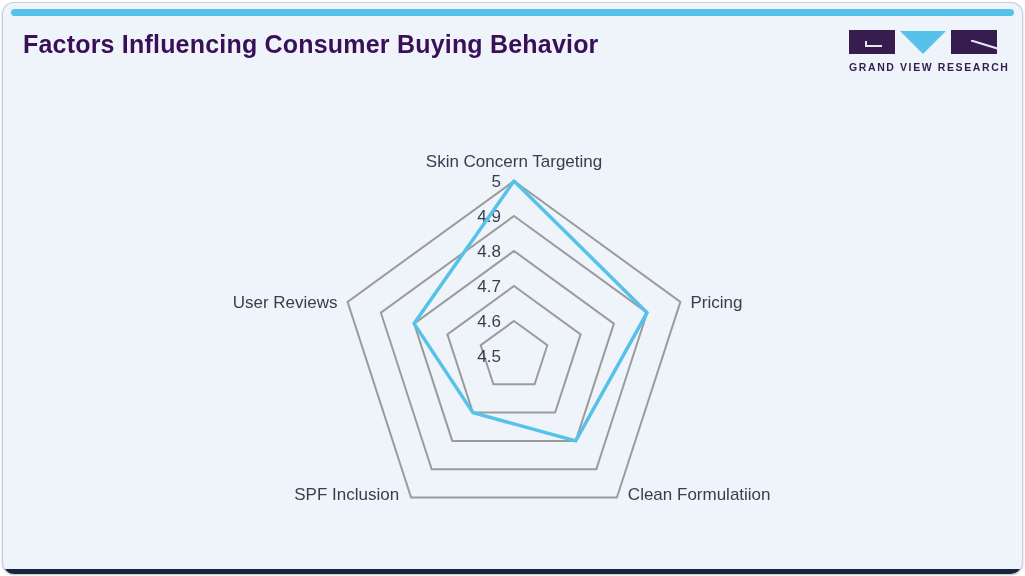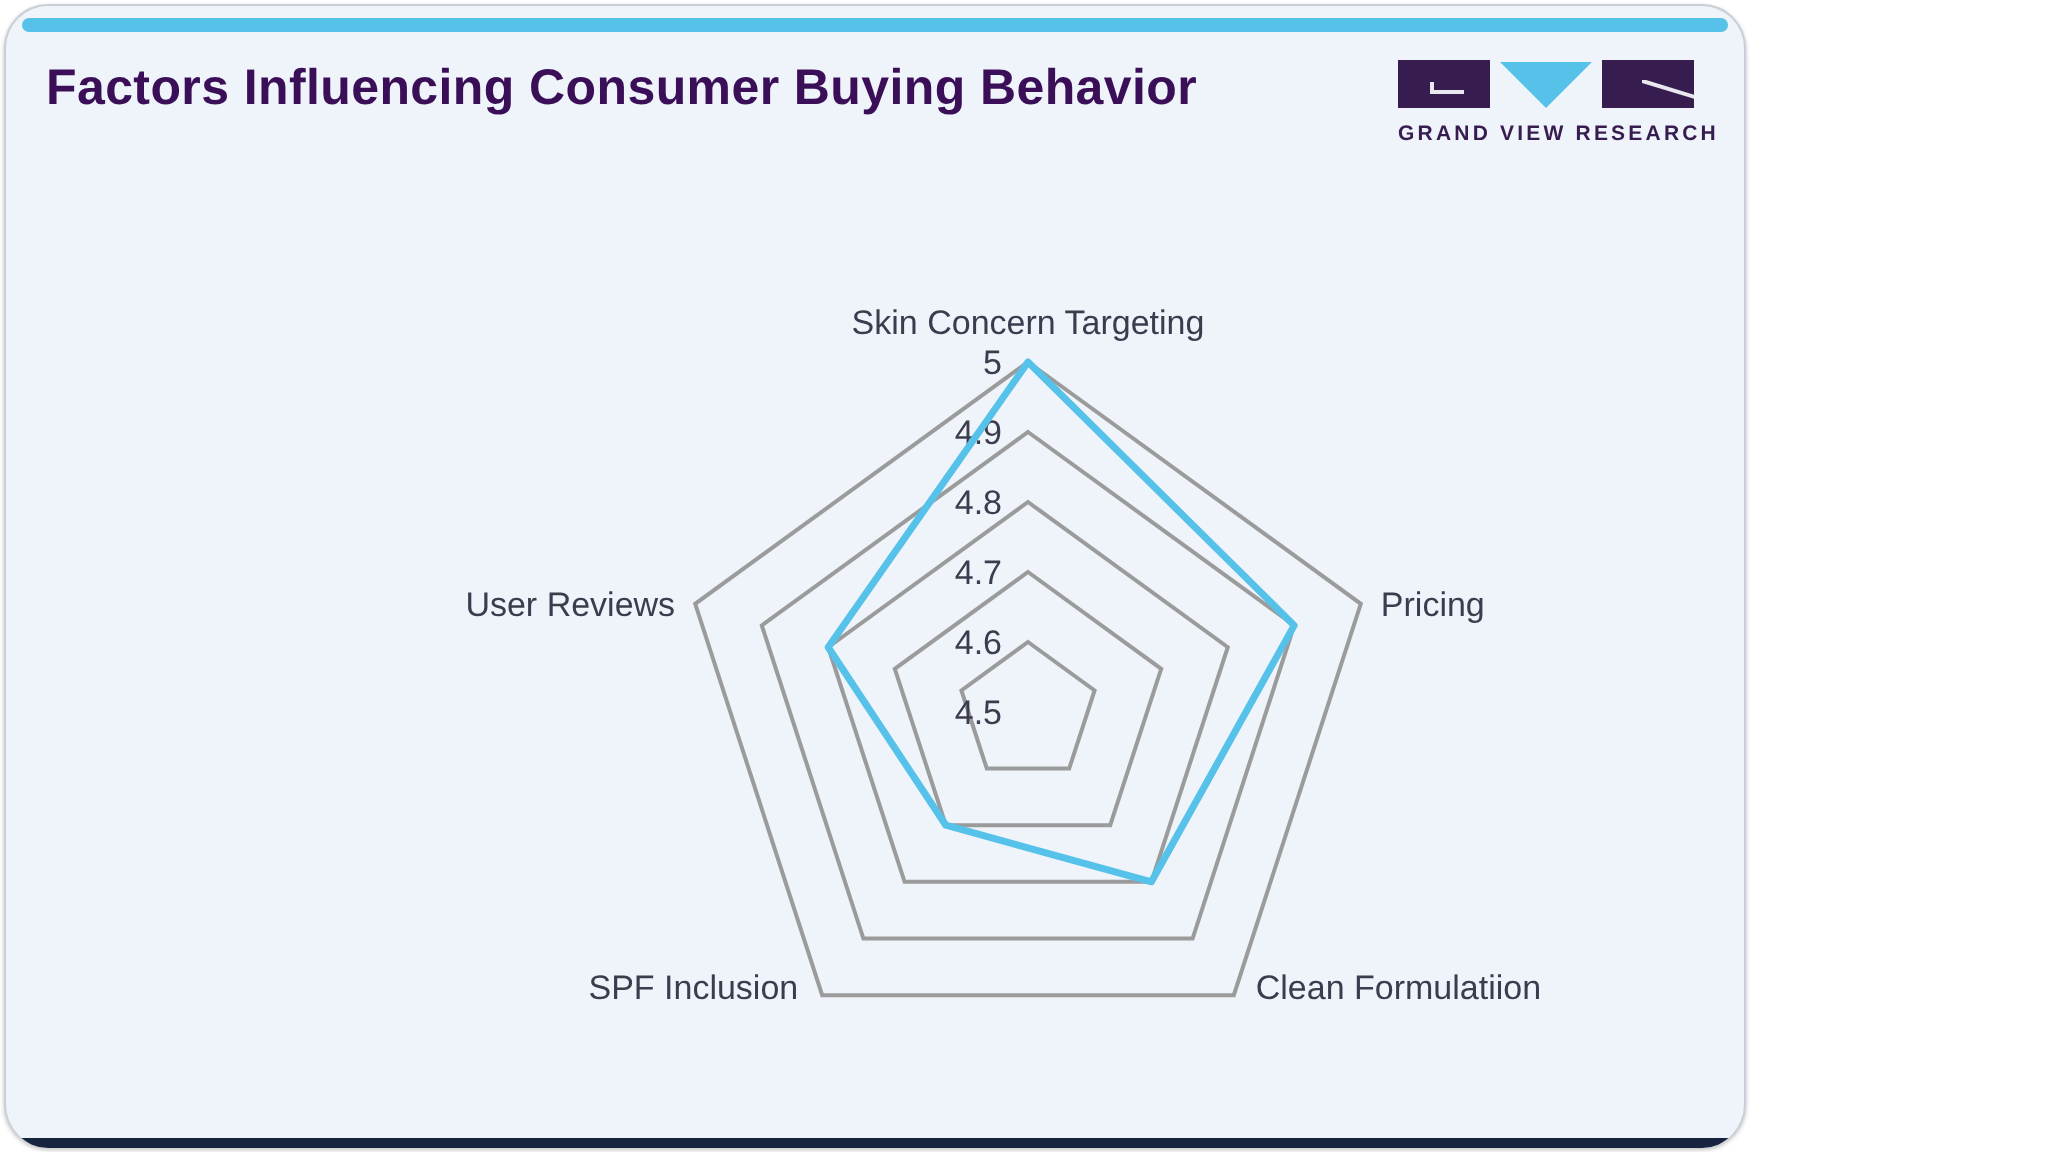--- a/index.html
+++ b/index.html
@@ -1,20 +1,20 @@
 <!DOCTYPE html>
 <html><head>
 <meta charset="utf-8">
 <style>
   * { margin:0; padding:0; box-sizing:border-box; }
   html,body { width:1025px; height:576px; background:#ffffff; font-family:"Liberation Sans", sans-serif; }
   .card {
-    position:absolute; left:2px; top:2px; width:871px; height:572px;
+    position:absolute; left:2px; top:2px; width:1021px; height:572px;
     background:#eef4fa; border:1px solid #c9cfd8; border-bottom:none;
-    border-radius:22px; overflow:hidden;
+    border-radius:12px; overflow:hidden;
     box-shadow:0 1px 2px rgba(0,0,0,0.25);
   }
   .top-bar {
     position:absolute; left:8px; right:8px; top:6px; height:7px;
     border-radius:4px; background:#56c1e9;
   }
   .bottom-bar {
     position:absolute; left:0; right:0; bottom:0; height:5px;
     background:#16243f; border-radius:0 0 9px 9px;
   }

